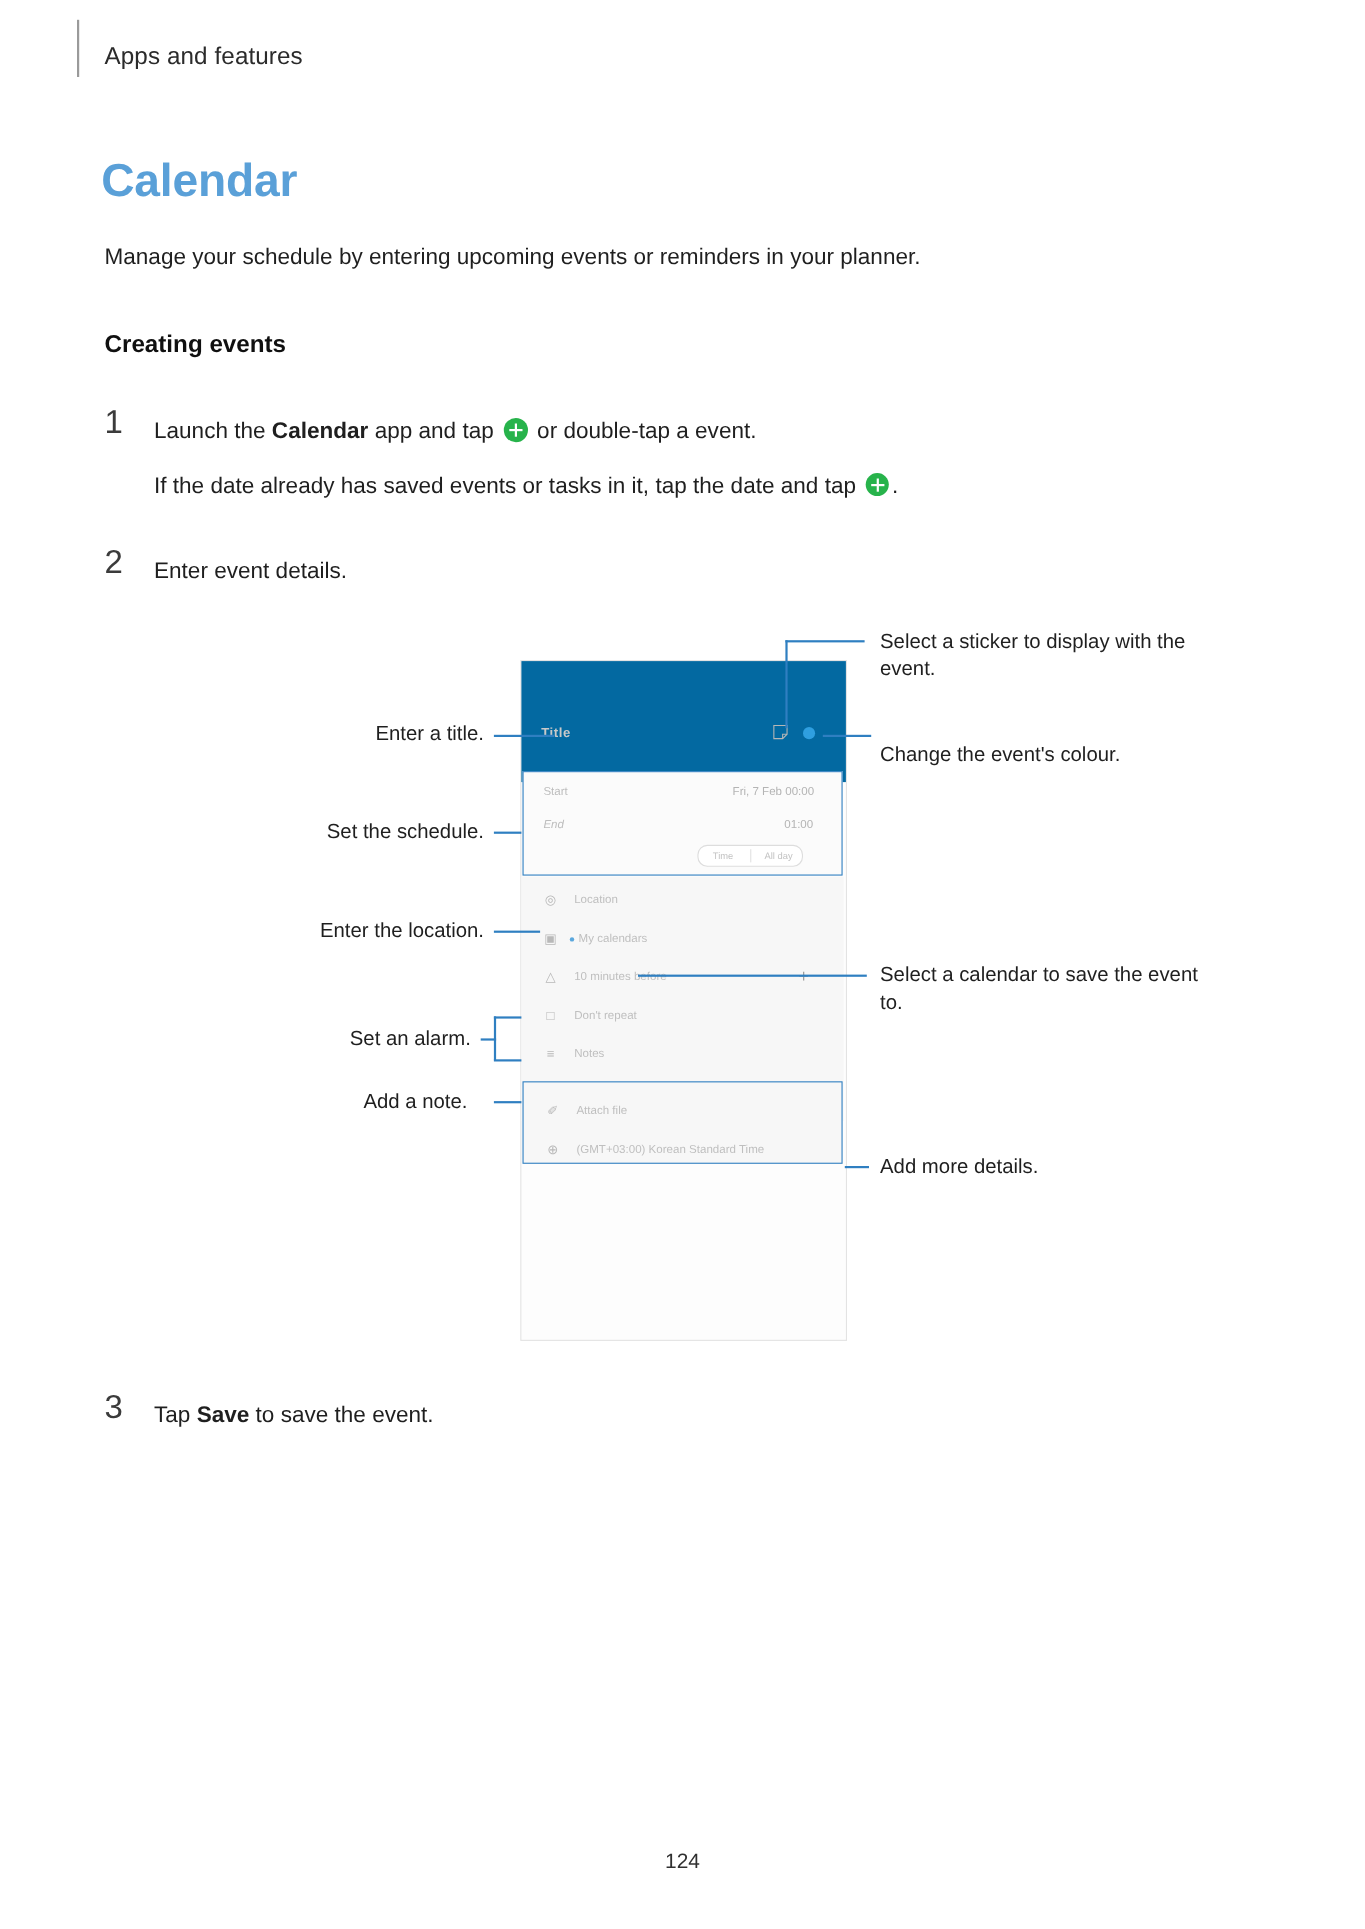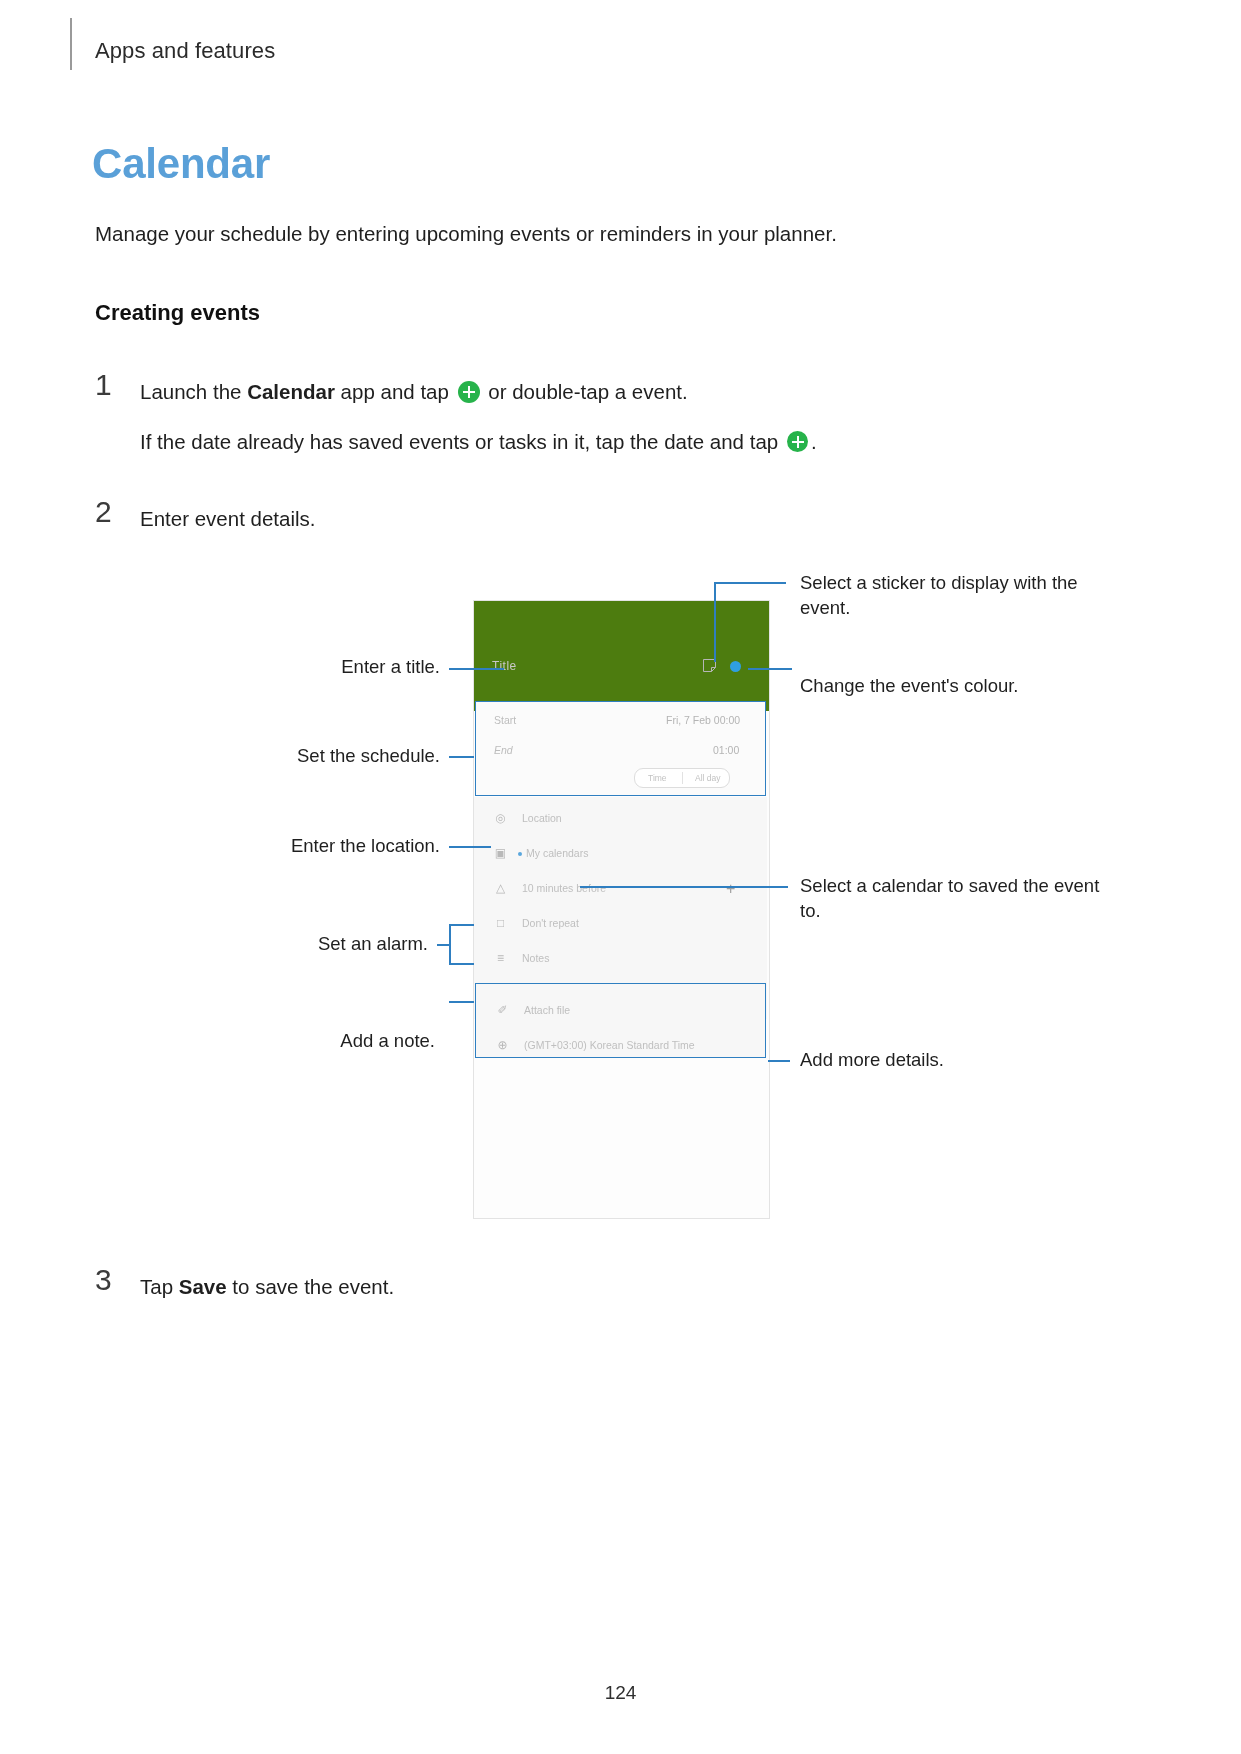--- a/index.html
+++ b/index.html
@@ -106,21 +106,22 @@
     top: 600px;
     width: 295px;
     height: 617px;
     background: #fdfdfd;
     border: 1px solid #e3e3e3;
   }
   .phone-top {
     position: absolute;
     left: 0; top: 0; right: 0;
     height: 110px;
-    background: #4d7c0f;
+    background: #0369a1;
+    font-weight: bold;
   }
   .title-field {
     position: absolute;
     left: 18px;
     top: 58px;
     font-size: 12px;
     color: #c9c9c9;
     letter-spacing: 0.5px;
   }
   .sticker-icon {
@@ -395,23 +396,23 @@
 
 <div class="leader h" style="left:449px; top:1001px; width:25px;"></div>
 
 <div class="leader h" style="left:768px; top:1060px; width:22px;"></div>
 
 <div class="callout" style="left:800px; top:571px; width:320px;">Select a sticker to display with the event.</div>
 <div class="callout right-align" style="left:200px; top:655px; width:240px;">Enter a title.</div>
 <div class="callout" style="left:800px; top:674px; width:330px;">Change the event's colour.</div>
 <div class="callout right-align" style="left:180px; top:744px; width:260px;">Set the schedule.</div>
 <div class="callout right-align" style="left:180px; top:834px; width:260px;">Enter the location.</div>
-<div class="callout" style="left:800px; top:874px; width:300px;">Select a calendar to saved the event to.</div>
+<div class="callout" style="left:800px; top:874px; width:300px;">Select a calendar to save the event to.</div>
 <div class="callout right-align" style="left:180px; top:932px; width:248px;">Set an alarm.</div>
-<div class="callout right-align" style="left:187px; top:989px; width:248px;margin-top:40px;">Add a note.</div>
+<div class="callout right-align" style="left:177px; top:989px; width:248px;">Add a note.</div>
 <div class="callout" style="left:800px; top:1048px; width:330px;">Add more details.</div>
 
 <div class="step-num" style="left:95px; top:1263px;">3</div>
 <div class="step-body" style="left:140px; top:1271px;">
   <span>Tap </span><b>Save</b><span> to save the event.</span>
 </div>
 
 <div class="page-number">124</div>
 
 </body></html>

